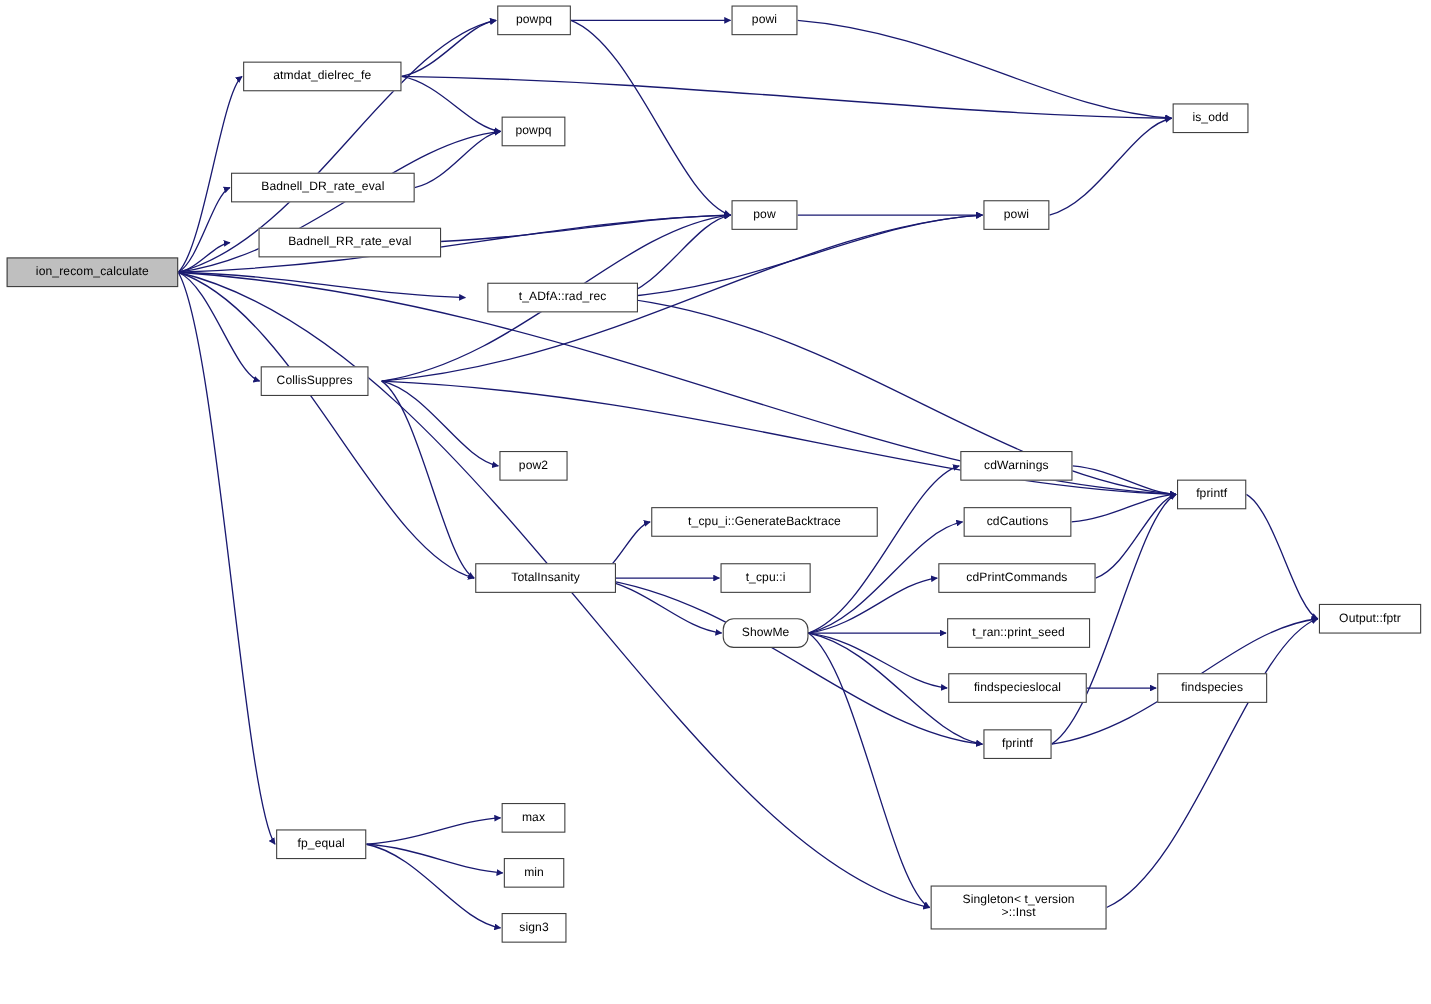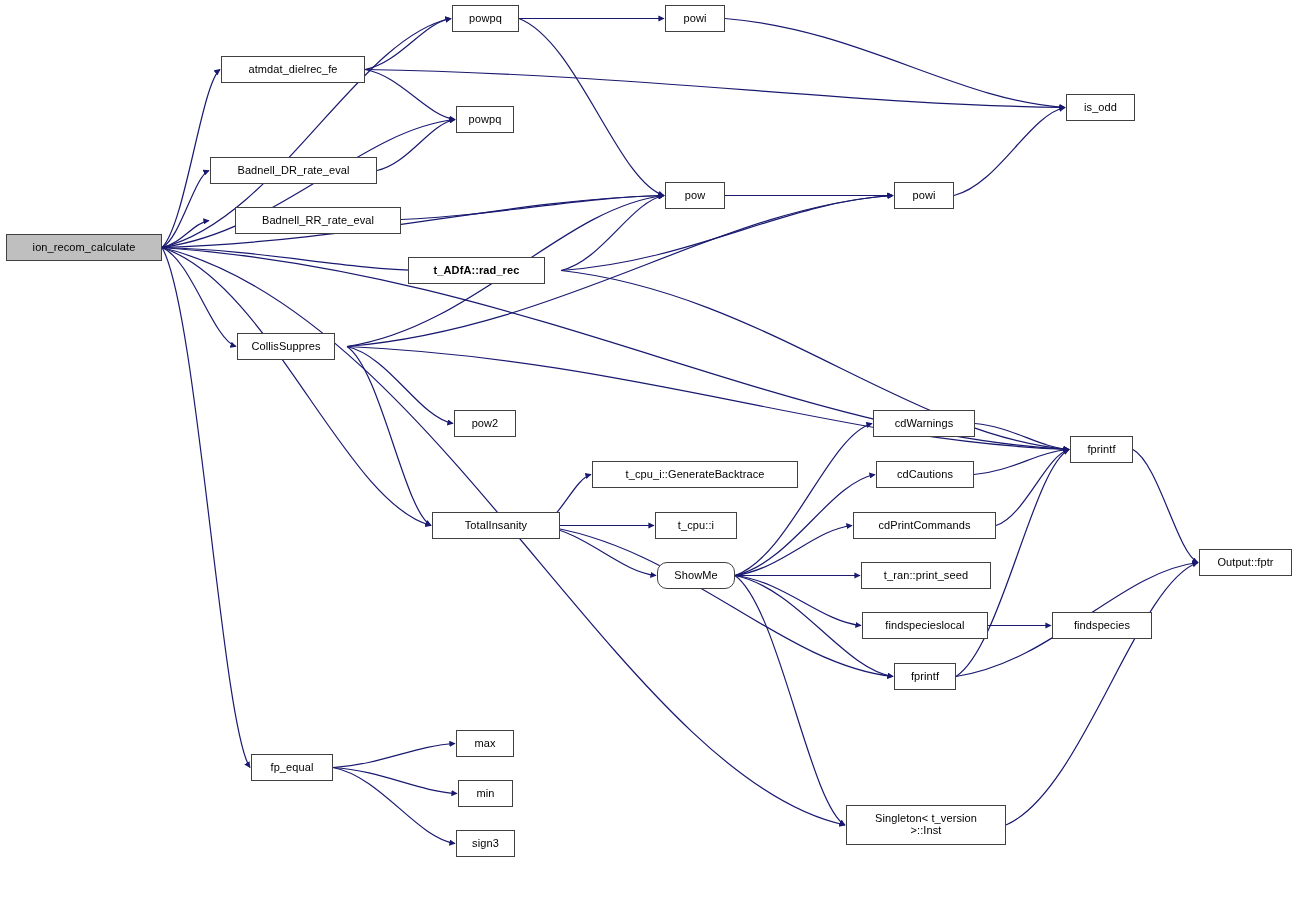--- a/index.html
+++ b/index.html
@@ -116,21 +116,21 @@
       <div class="node root" style="left: 6px; top: 234px; width: 156px; height: 27px;"><span class="lbl">ion_recom_calculate</span></div>
       <div class="node" style="left: 452px; top: 5px; width: 67px; height: 27px;"><span class="lbl">powpq</span></div>
       <div class="node" style="left: 665px; top: 5px; width: 60px; height: 27px;"><span class="lbl">powi</span></div>
       <div class="node" style="left: 221px; top: 56px; width: 144px; height: 27px;"><span class="lbl">atmdat_dielrec_fe</span></div>
       <div class="node" style="left: 1066px; top: 94px; width: 69px; height: 27px;"><span class="lbl">is_odd</span></div>
       <div class="node" style="left: 456px; top: 106px; width: 58px; height: 27px;"><span class="lbl">powpq</span></div>
       <div class="node" style="left: 210px; top: 157px; width: 167px; height: 27px;"><span class="lbl">Badnell_DR_rate_eval</span></div>
       <div class="node" style="left: 665px; top: 182px; width: 60px; height: 27px;"><span class="lbl">pow</span></div>
       <div class="node" style="left: 894px; top: 182px; width: 60px; height: 27px;"><span class="lbl">powi</span></div>
       <div class="node" style="left: 210px; top: 207px; width: 166px; height: 27px; margin-left: 25px;"><span class="lbl">Badnell_RR_rate_eval</span></div>
-      <div class="node" style="left: 408px; top: 257px; width: 137px; height: 27px; font-weight: bold;"><span class="lbl">t_ADfA::rad_rec</span></div>
+      <div class="node" style="left: 443px; top: 257px; width: 137px; height: 27px;"><span class="lbl">t_ADfA::rad_rec</span></div>
       <div class="node" style="left: 237px; top: 333px; width: 98px; height: 27px;"><span class="lbl">CollisSuppres</span></div>
       <div class="node" style="left: 873px; top: 410px; width: 102px; height: 27px;"><span class="lbl">cdWarnings</span></div>
       <div class="node" style="left: 1070px; top: 436px; width: 63px; height: 27px;"><span class="lbl">fprintf</span></div>
       <div class="node" style="left: 454px; top: 410px; width: 62px; height: 27px;"><span class="lbl">pow2</span></div>
       <div class="node" style="left: 876px; top: 461px; width: 98px; height: 27px;"><span class="lbl">cdCautions</span></div>
       <div class="node" style="left: 592px; top: 461px; width: 206px; height: 27px;"><span class="lbl">t_cpu_i::GenerateBacktrace</span></div>
       <div class="node" style="left: 853px; top: 512px; width: 143px; height: 27px;"><span class="lbl">cdPrintCommands</span></div>
       <div class="node" style="left: 432px; top: 512px; width: 128px; height: 27px;"><span class="lbl">TotalInsanity</span></div>
       <div class="node" style="left: 655px; top: 512px; width: 82px; height: 27px;"><span class="lbl">t_cpu::i</span></div>
       <div class="node" style="left: 657px; top: 562px; width: 78px; height: 27px; border-radius: 10px;"><span class="lbl">ShowMe</span></div>

